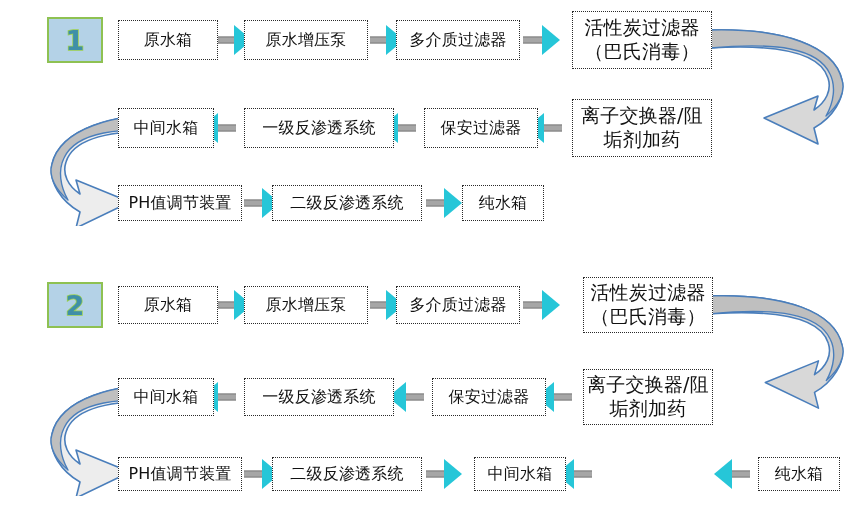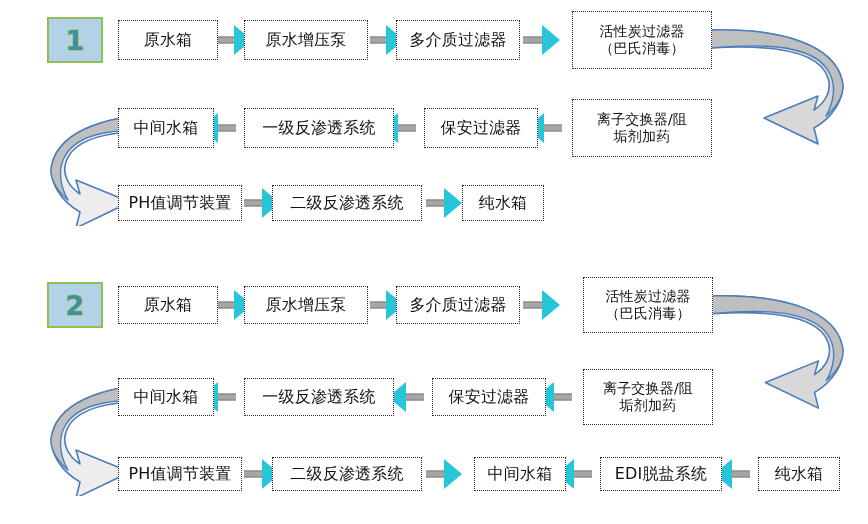--- a/index.html
+++ b/index.html
@@ -42,21 +42,21 @@
     align-items: center;
     justify-content: center;
     text-align: center;
     color: #111111;
     font-size: 16px;
     line-height: 1.25;
     letter-spacing: 0.2px;
     white-space: pre-line;
     z-index: 3;
   }
-  .node.two-line { font-size: 14px; }
+  .node.two-line { font-size: 19px; }
 
   
   .conn {
     position: absolute;
     z-index: 2;
   }
   .conn .bar {
     position: absolute;
     top: 50%;
     transform: translateY(-50%);
@@ -226,20 +226,19 @@
   <div class="node" style="left:272px; top:457px; width:150px; height:34px;">二级反渗透系统</div>
   <div class="conn right" style="left:408px; top:457px; width:54px; height:34px;">
     <div class="bar"></div>
     <div class="head"></div>
   </div>
   <div class="node" style="left:474px; top:457px; width:92px; height:34px;">中间水箱</div>
   <div class="conn left" style="left:556px; top:457px; width:54px; height:34px;">
     <div class="bar"></div>
     <div class="head"></div>
   </div>
-  <div class="node" style="left:600px; top:457px; width:122px; height:34px;">EDI脱盐系统</div>
   <div class="conn left" style="left:714px; top:457px; width:54px; height:34px;">
     <div class="bar"></div>
     <div class="head"></div>
   </div>
   <div class="node" style="left:758px; top:457px; width:82px; height:34px;">纯水箱</div>
 
 </div>
 
 </body></html>

